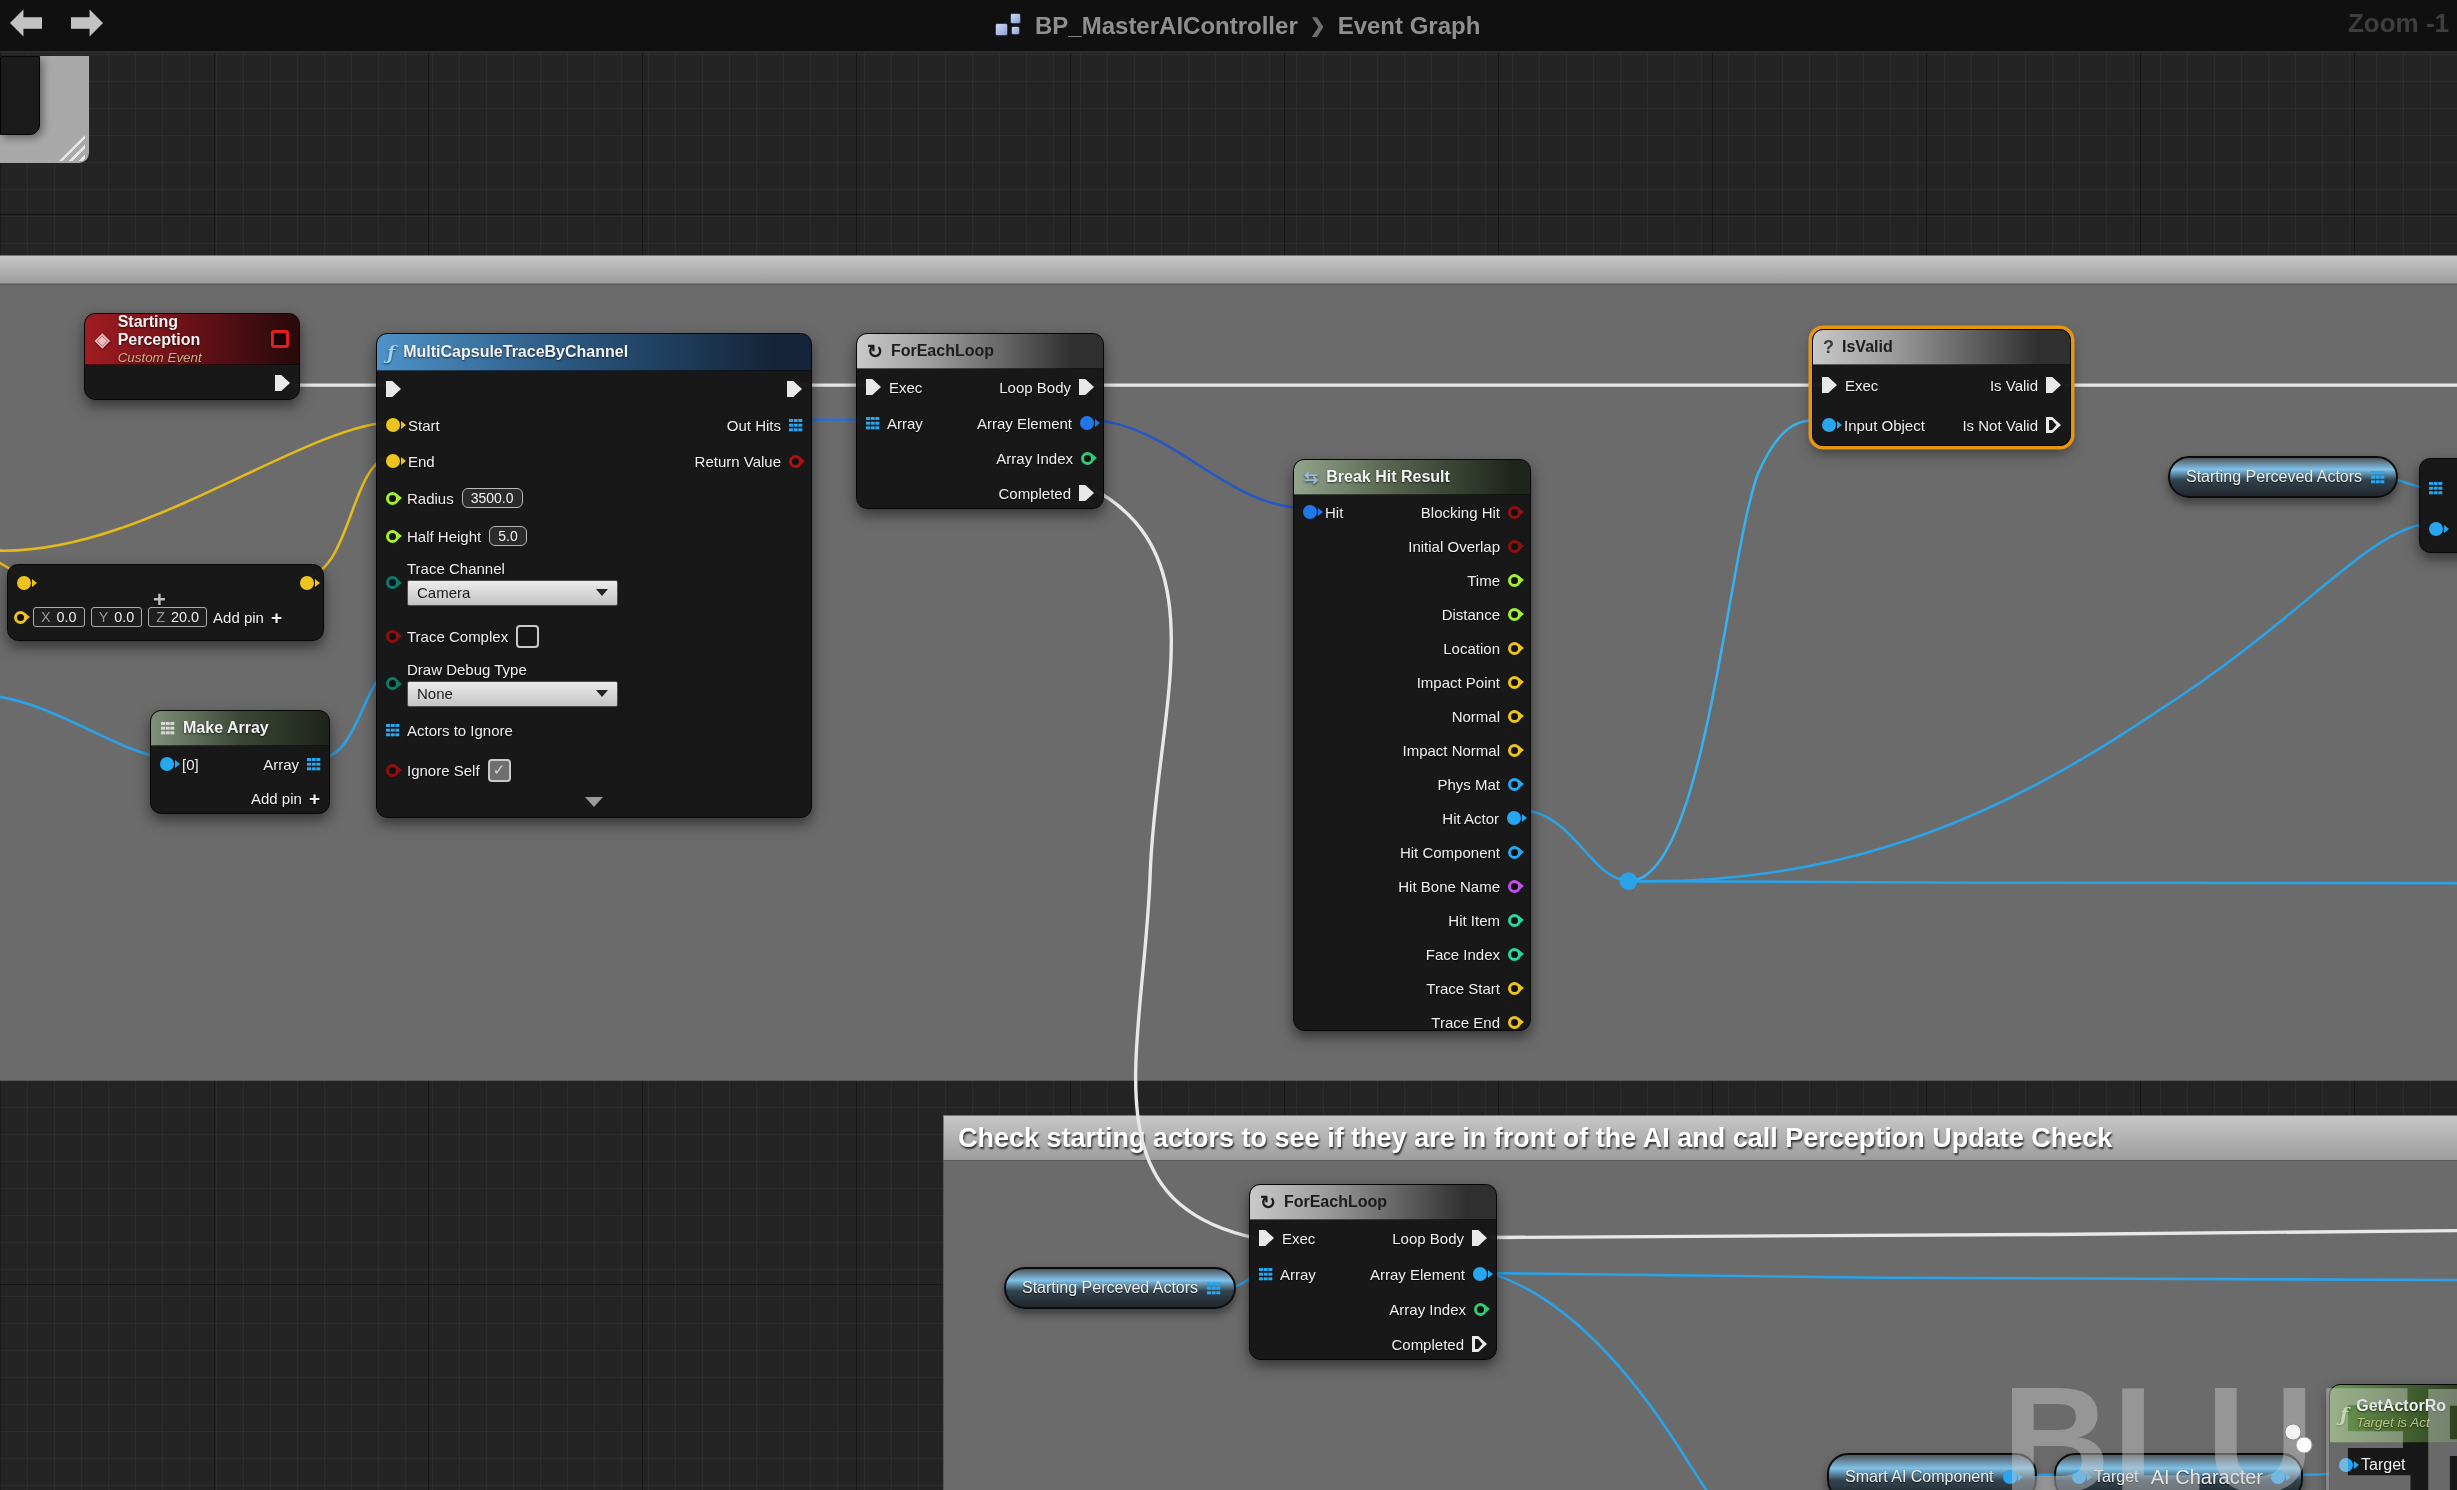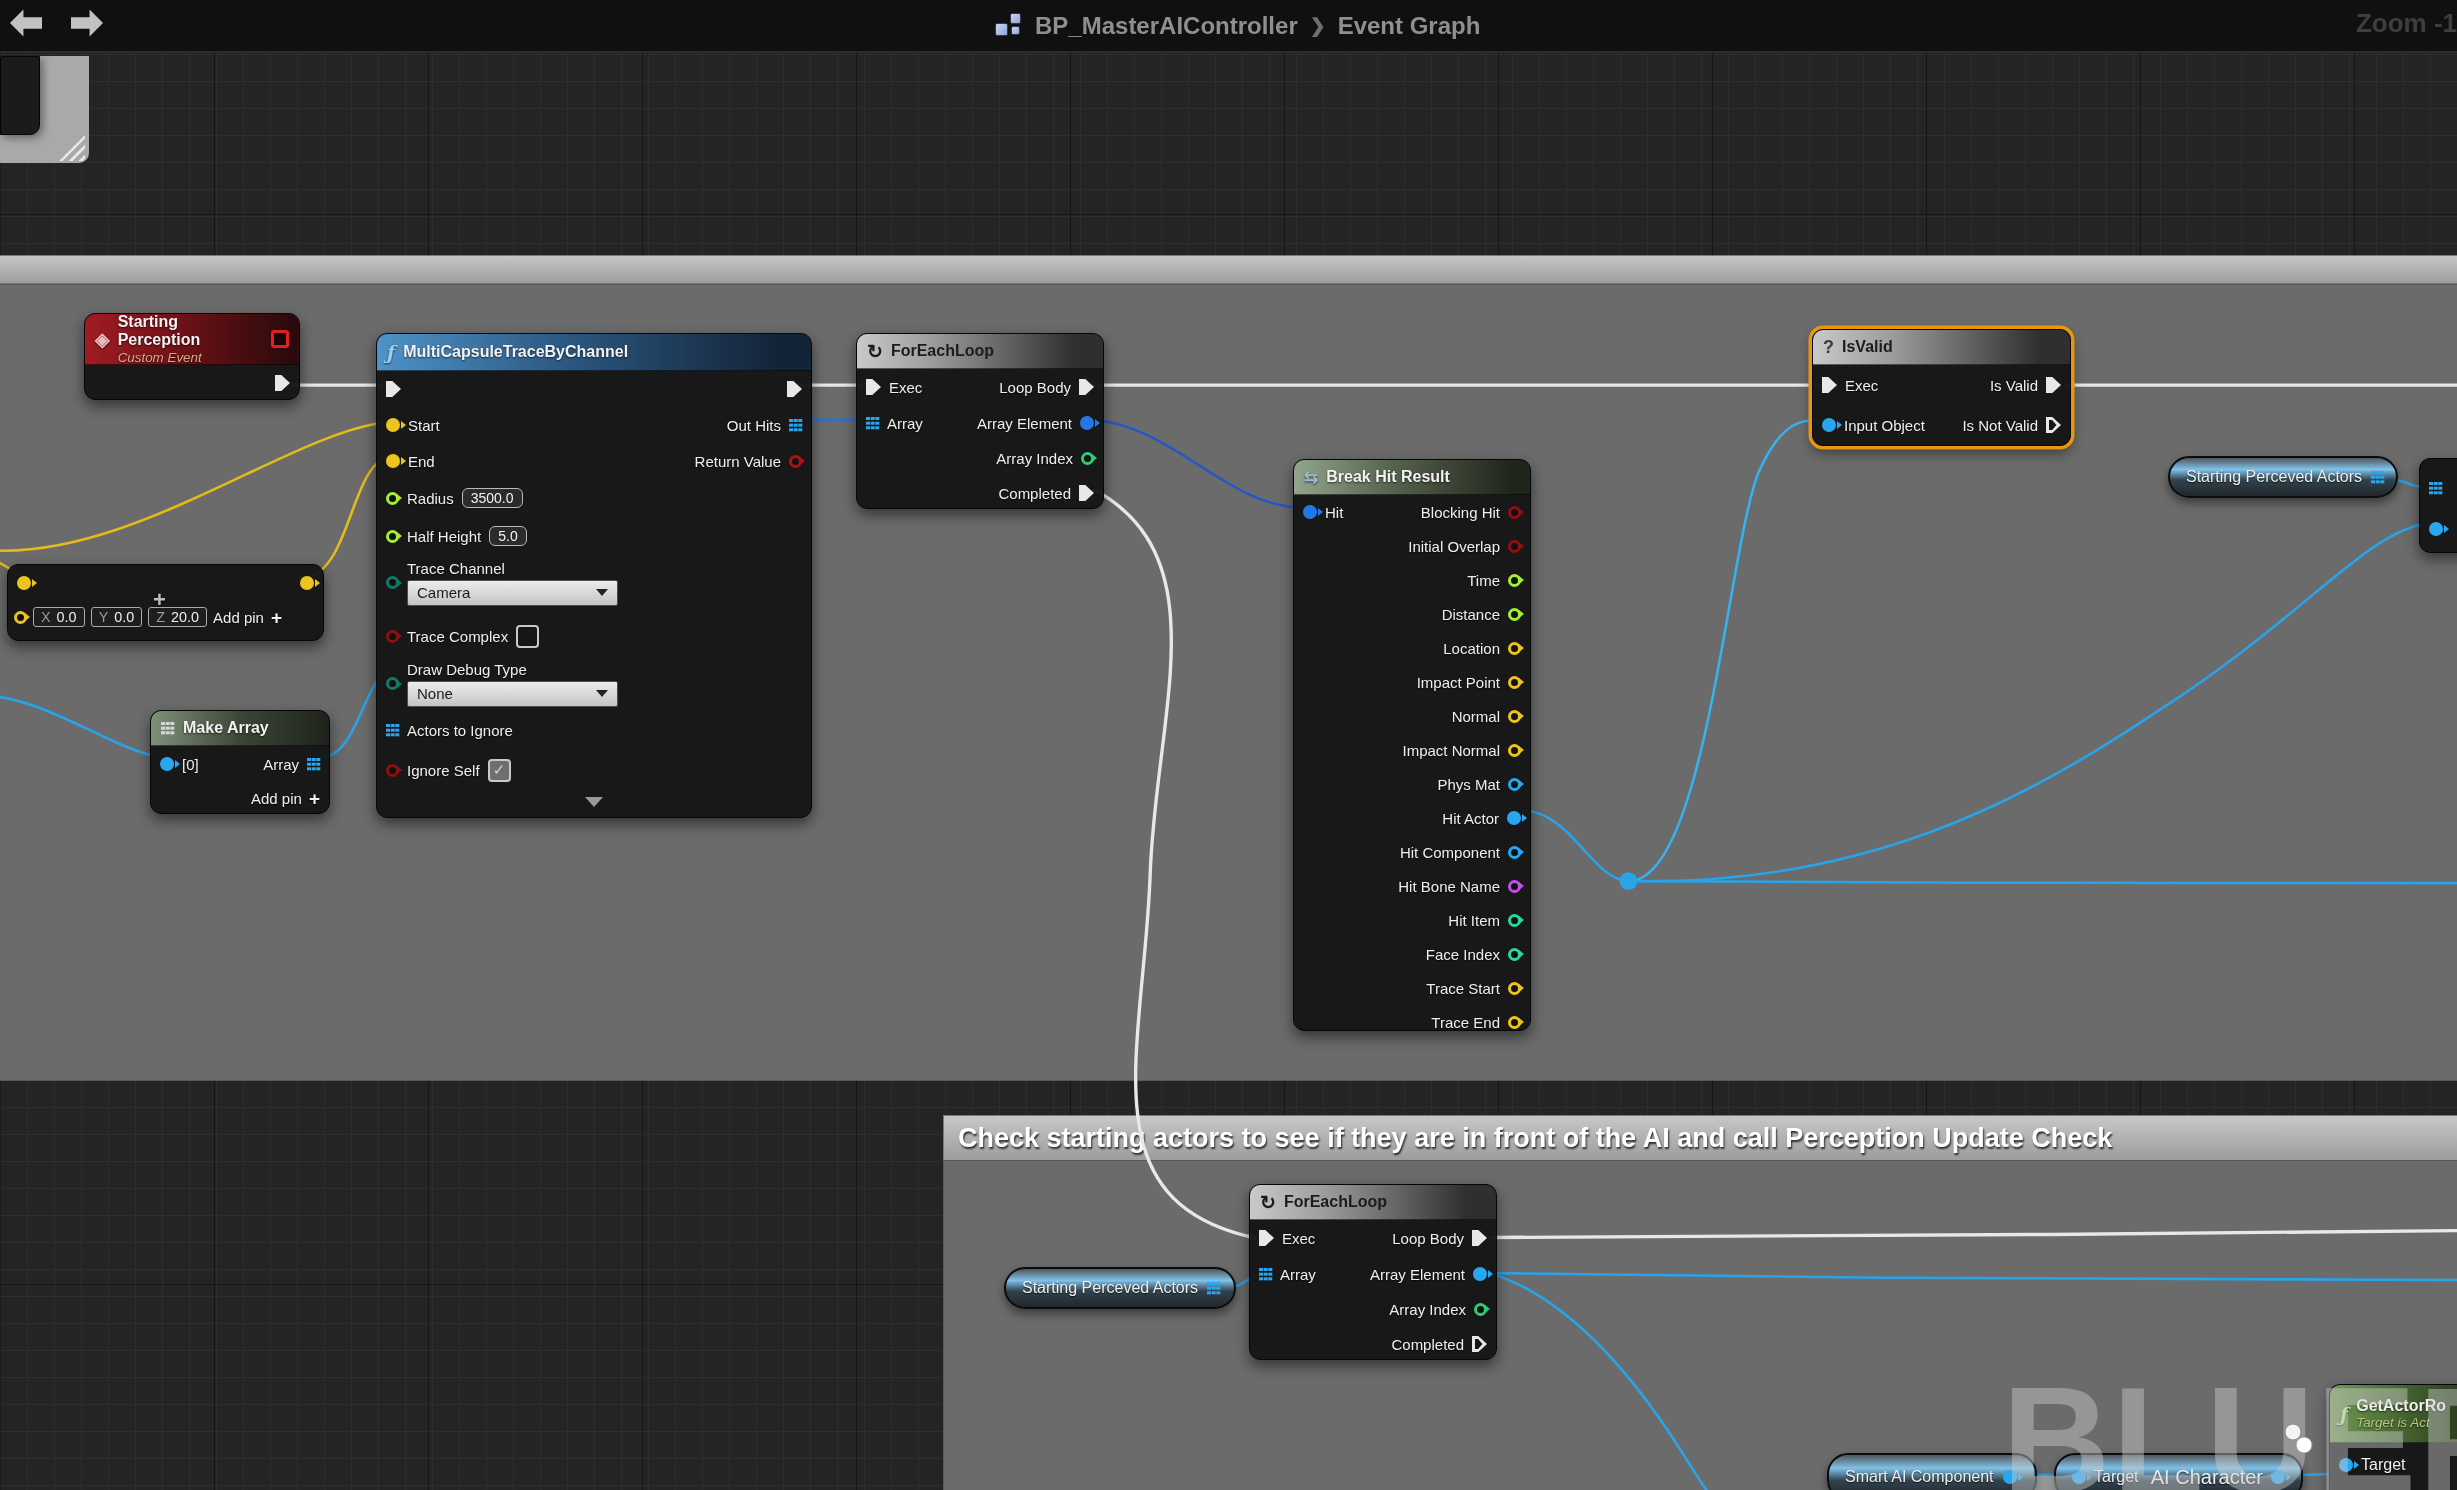--- a/index.html
+++ b/index.html
@@ -22,21 +22,21 @@
   .cm-title{font-size:27px;font-weight:bold;color:#fff;text-shadow:1px 2px 2px rgba(0,0,0,.75);padding-left:14px;white-space:nowrap;}
   
   .topbar{position:absolute;left:0;top:0;width:2457px;height:51px;background:#101010;border-bottom:2px solid #2c2c2c;}
   .navarrow{position:absolute;top:7px;width:32px;height:32px;background:#c2c2c2;}
   .arr-back{left:10px;clip-path:polygon(42% 8%,42% 32%,100% 32%,100% 68%,42% 68%,42% 92%,0 50%);}
   .arr-fwd{left:71px;clip-path:polygon(58% 8%,58% 32%,0 32%,0 68%,58% 68%,58% 92%,100% 50%);}
   .crumbs{position:absolute;left:995px;top:0;height:51px;display:flex;align-items:center;gap:12px;color:#8f8f8f;font-size:24px;font-weight:bold;}
   .crumb-sep{font-size:19px;color:#6f6f6f;}
   .bpicon{position:relative;width:28px;height:26px;}
   .bpicon i{position:absolute;background:linear-gradient(135deg,#cdd8f2,#8fa2d8);border:1px solid #30384a;border-radius:2px;}
-  .zoomlbl{position:absolute;right:0;top:8px;font-size:26px;font-weight:bold;color:#3e3e3e;}
+  .zoomlbl{position:absolute;right:8px;top:8px;font-size:26px;font-weight:bold;color:#3e3e3e;}
   
   .node{position:absolute;background:rgba(21,21,21,.96);border:1px solid #060606;border-radius:11px;box-shadow:0 6px 14px rgba(0,0,0,.5);color:#ededed;box-sizing:border-box;}
   .nh{display:flex;align-items:center;gap:8px;padding:0 10px;border-radius:10px 10px 0 0;font-weight:bold;font-size:16px;color:#f2f2f2;text-shadow:0 1px 2px rgba(0,0,0,.65);border-bottom:1px solid rgba(0,0,0,.55);}
   .h-red{background:linear-gradient(90deg,#a01c22,#6e1217 45%,#2c0a0c 95%);}
   .h-blue{background:linear-gradient(90deg,#4f93c8,#2a567e 45%,#142438 92%);}
   .h-gray{background:linear-gradient(90deg,#c9c9c9,#9d9d9d 30%,#2f2f2f 88%);color:#1c1c1c;text-shadow:none;}
   .h-break{background:linear-gradient(90deg,#93a58c,#55624d 42%,#20251c 92%);}
   .h-mka{background:linear-gradient(90deg,#7f917a,#3c4636 50%,#1e231b);}
   .h-green{background:linear-gradient(90deg,#6f9a55,#42602f 45%,#1c2914 92%);}
   .subti{font-weight:normal;font-style:italic;font-size:13.4px;color:#cdb184;}

